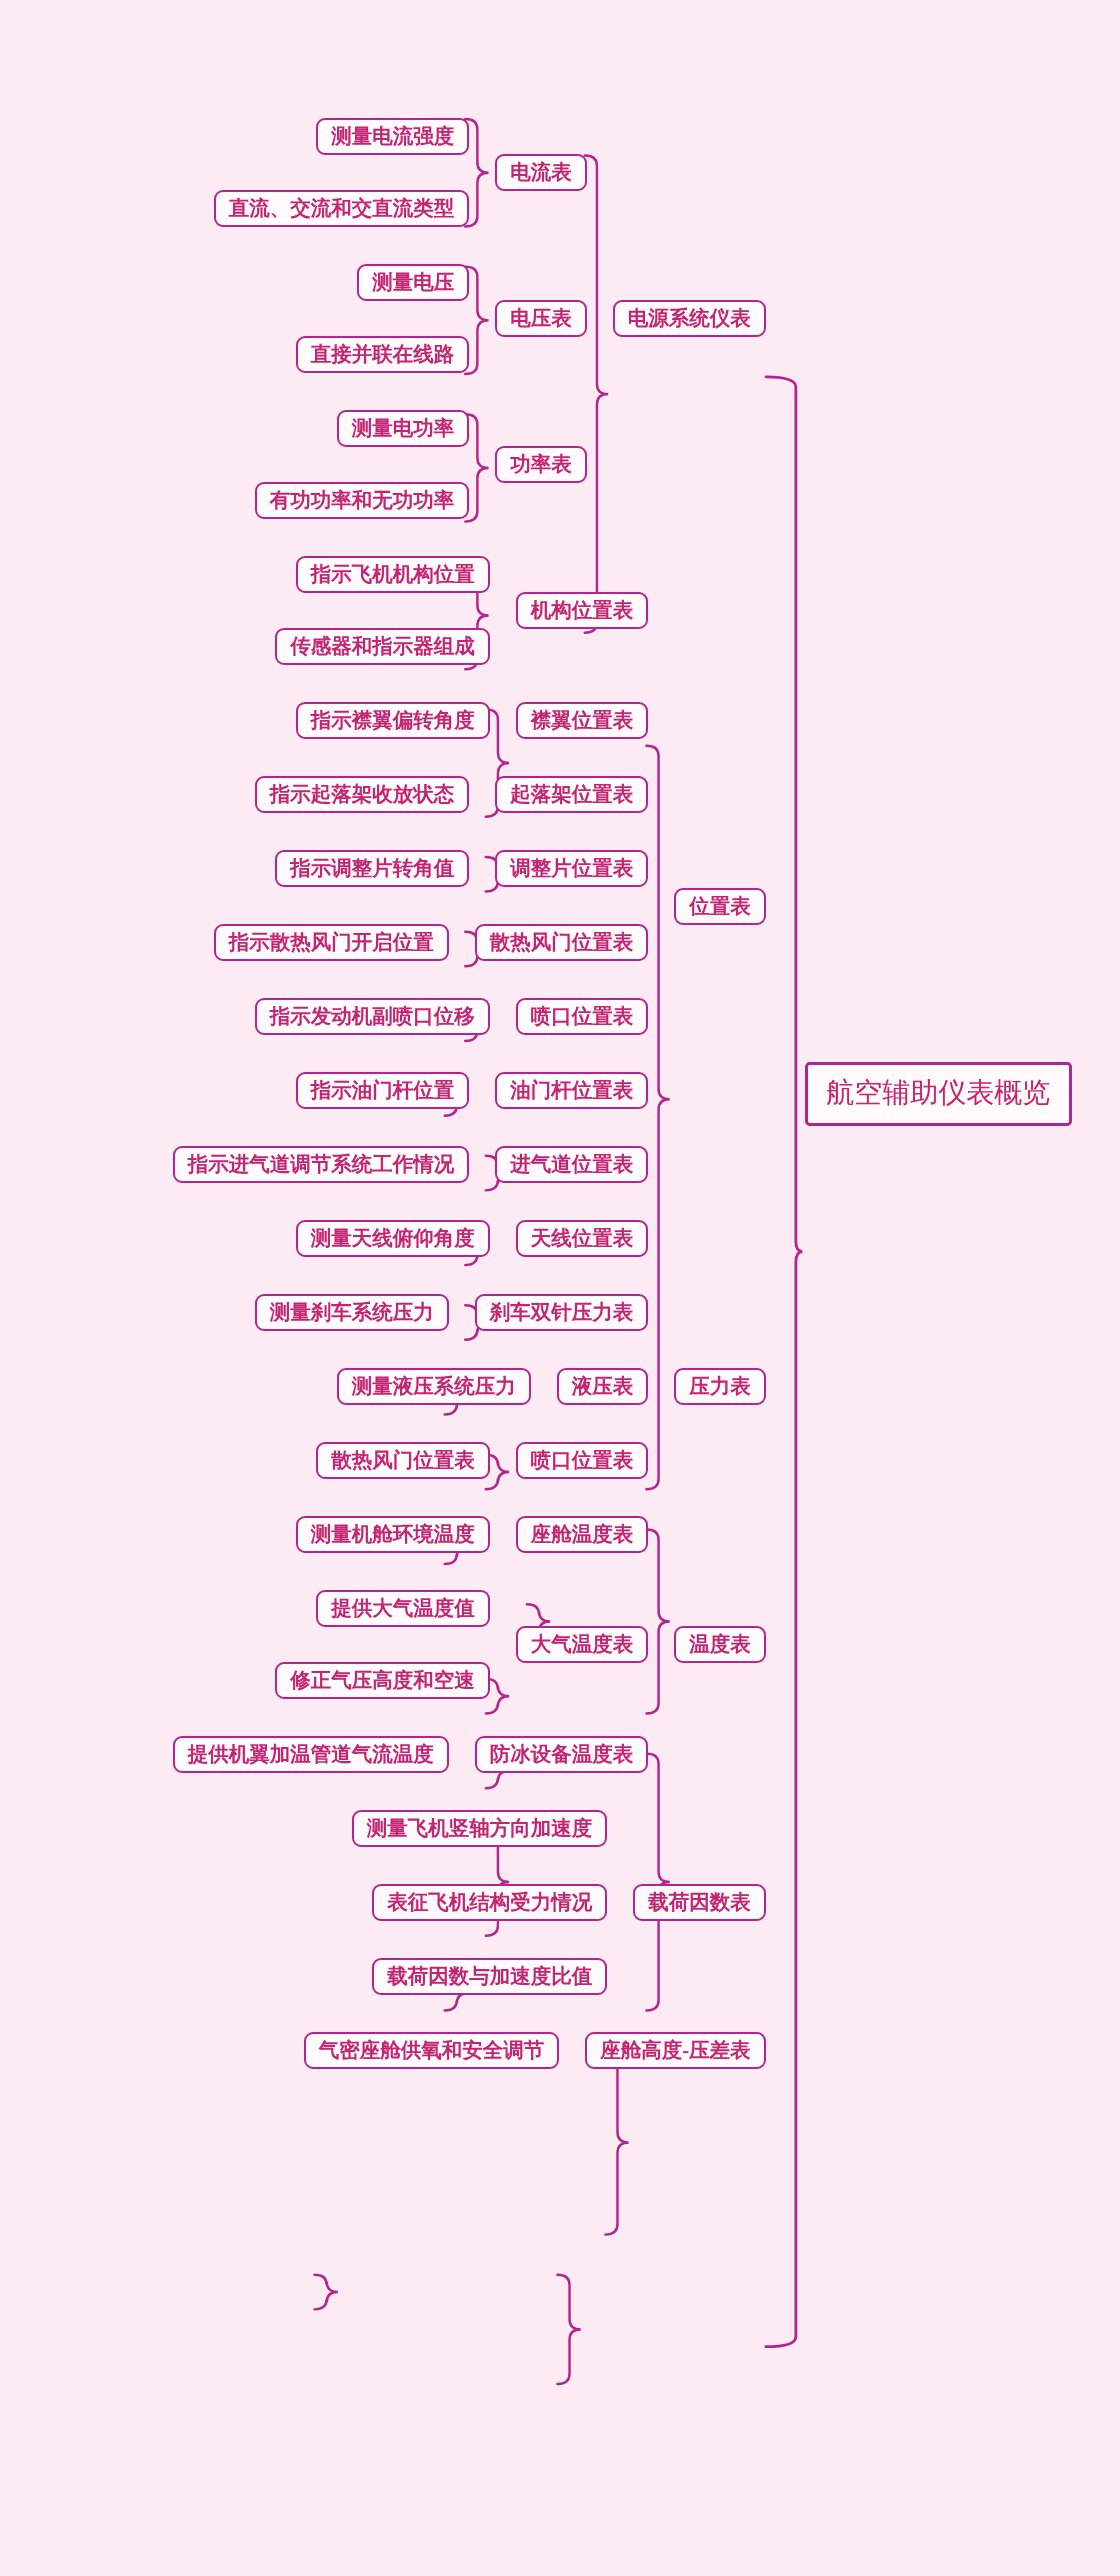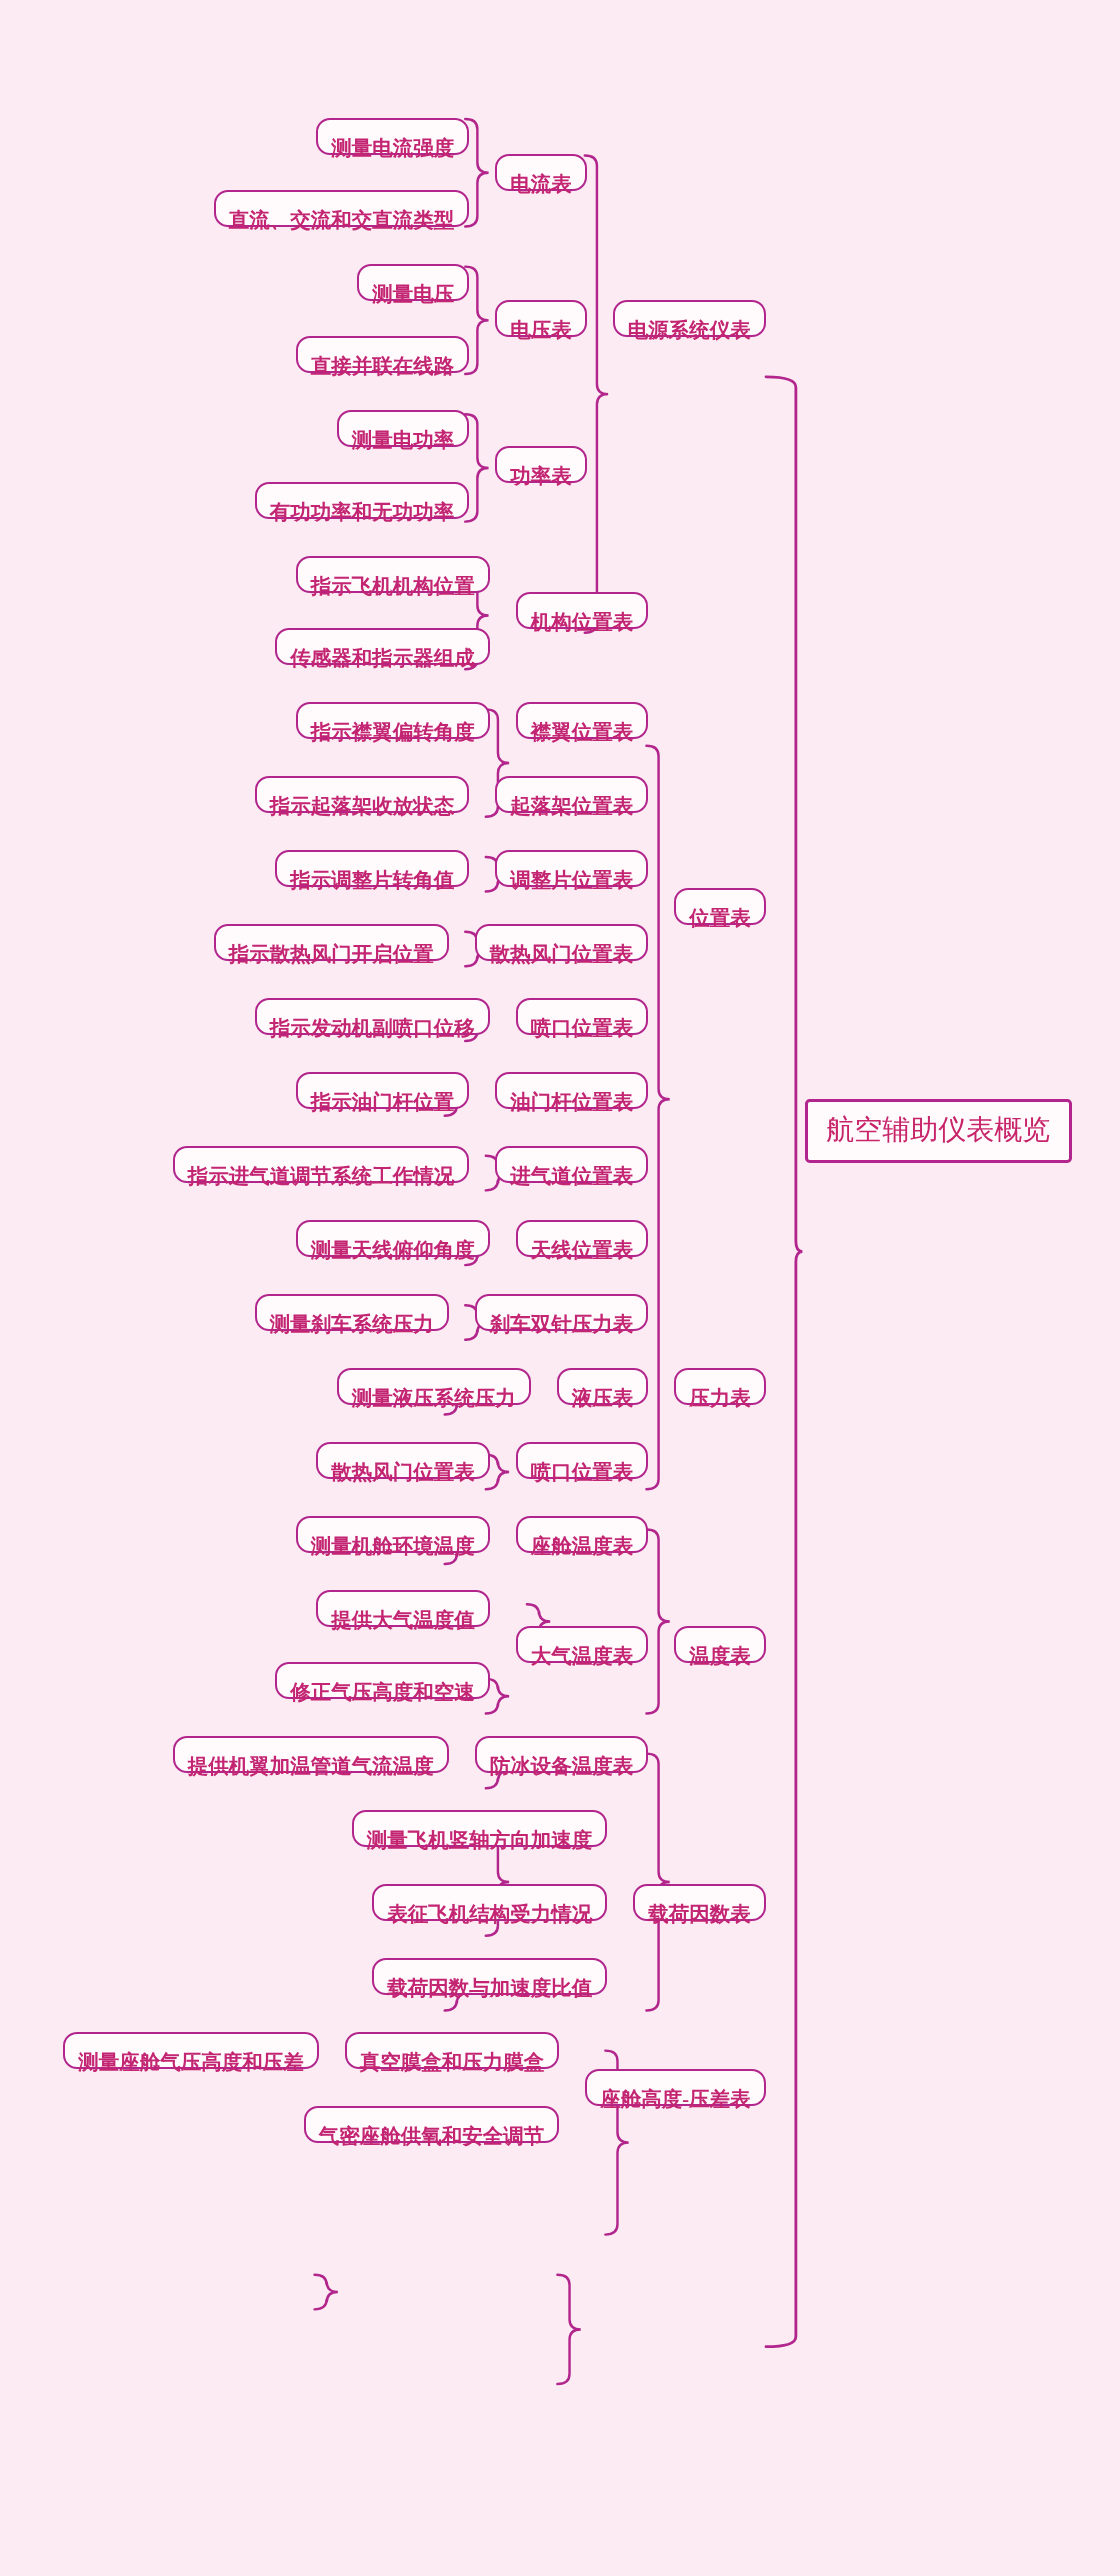--- a/index.html
+++ b/index.html
@@ -12,24 +12,24 @@
   .canvas { position: relative; width: 1121px; height: 2576px; }
   #edges { position: absolute; left: 0; top: 0; width: 1121px; height: 2576px; pointer-events: none; }
   .tree { position: absolute; top: 118px; right: 49px; }
   .branch { display: flex; flex-direction: row; align-items: center; column-gap: 26px; }
   .branch.root-branch { column-gap: 39px; }
   .kids { display: flex; flex-direction: column; align-items: flex-end; row-gap: 37px; }
   .branch .branch .branch .kids { row-gap: 35px; }
   .node {
     box-sizing: border-box;
     height: 37px; line-height: 32px;
-    padding: 12px 13px;
+    padding: 0 13px;
     background: var(--boxfill, #fffafc);
     border: 2.8px solid var(--line, #b1258c);
-    border-radius: 14px;
+    border-radius: 9px;
     color: var(--text, #c32572);
     font-size: 20.5px; font-weight: 600;
     white-space: nowrap;
     text-align: center;
   }
   .node.root-node {
     height: 64px; line-height: 56px;
     padding: 0 18.7px;
     border-width: 3.7px; border-radius: 4.7px;
     font-size: 28px; font-weight: 400;
@@ -262,28 +262,20 @@
               </div>
               <div class="branch">
                 <div class="node">载荷因数与加速度比值</div>
               </div>
             </div>
             <div class="node">载荷因数表</div>
           </div>
           <div class="branch">
             <div class="kids">
               <div class="branch">
-                <div class="kids">
-                  <div class="branch">
-                    <div class="node">测量座舱气压高度和压差</div>
-                  </div>
-                </div>
-                <div class="node">真空膜盒和压力膜盒</div>
-              </div>
-              <div class="branch">
                 <div class="node">气密座舱供氧和安全调节</div>
               </div>
             </div>
             <div class="node">座舱高度-压差表</div>
           </div>
         </div>
         <div class="node root-node">航空辅助仪表概览</div>
       </div>
     </div>
 </div>

